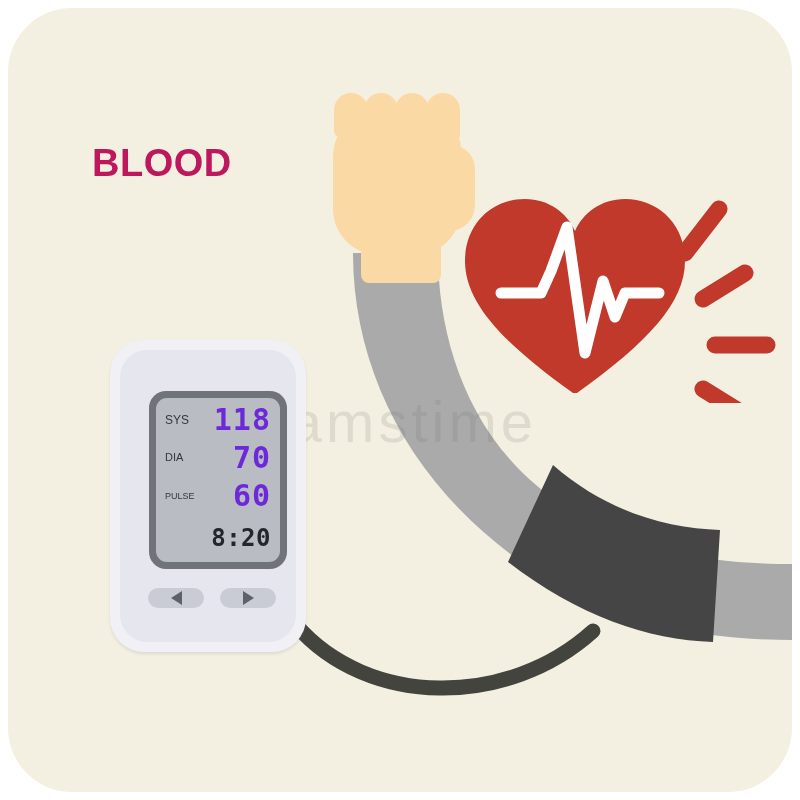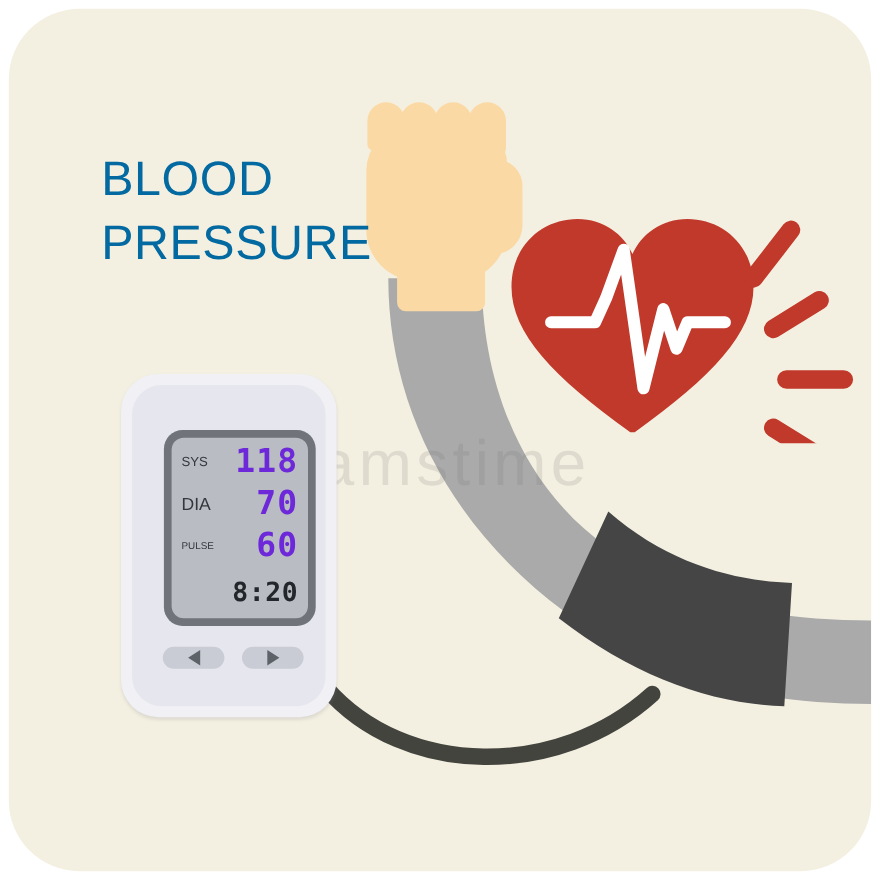--- a/index.html
+++ b/index.html
@@ -32,23 +32,23 @@
     border-radius: 64px;
     overflow: hidden;
   }
 
   
   .title {
     position: absolute;
     left: 84px;
     top: 126px;
     width: 300px;
-    color: #0369a1;
-    font-size: 44px;
-    font-weight: normal;
+    color: #be185d;
+    font-size: 38px;
+    font-weight: bold;
     line-height: 58px;
     letter-spacing: 0.5px;
   }
   .title-line { display: block; white-space: pre; }
 
   
   .arm-wrap {
     position: absolute;
     left: 0; top: 0;
     width: 784px; height: 784px;
@@ -146,21 +146,21 @@
     height: 36px;
   }
   .lcd-label {
     position: absolute;
     left: 9px;
     color: #34373c;
     font-family: "Liberation Sans", sans-serif;
     font-weight: normal;
   }
   .lbl-sys   { top: 11px; font-size: 12px; }
-  .lbl-dia   { top: 11px; font-size: 16px; }
+  .lbl-dia   { top: 11px; font-size: 11px; }
   .lbl-pulse { top: 13px; font-size: 9px; }
   .lcd-value {
     position: absolute;
     right: 9px;
     top: 2px;
     color: #6d28d9;
     font-family: "DejaVu Sans Mono", monospace;
     font-size: 30px;
     font-weight: bold;
     letter-spacing: 1px;
@@ -269,21 +269,20 @@
                C 640 632, 570 608, 500 554 Z" fill="#454545"></path>
     </svg>
 
     <svg class="cuff" viewBox="0 0 784 784">
       <path d="M 288 617
                C 360 700, 500 700, 585 623" fill="none" stroke="#44443f" stroke-width="15" stroke-linecap="round"></path>
     </svg>
 
     <div class="title">
       <span class="title-line">BLOOD</span>
-      <span class="title-line">PRESSURE</span>
     </div>
 
     <div class="watermark">
       <div class="wm-text">dreamstime</div>
     </div>
 
     <div class="monitor">
       <div class="monitor-inner">
 
         <div class="screen-bezel">

